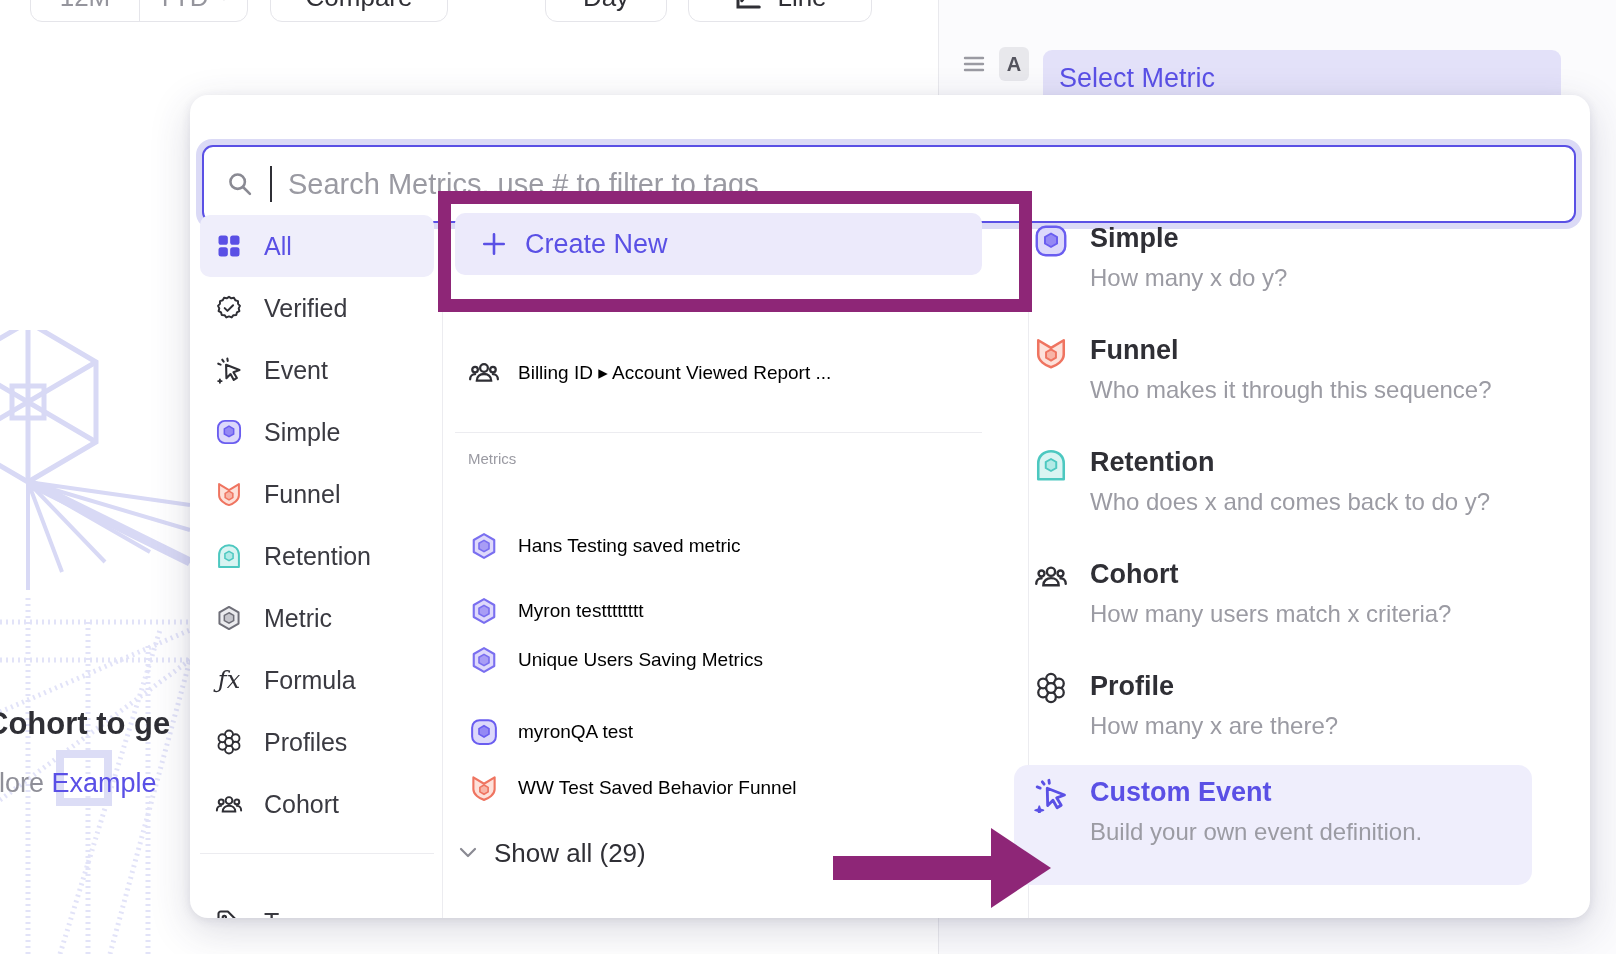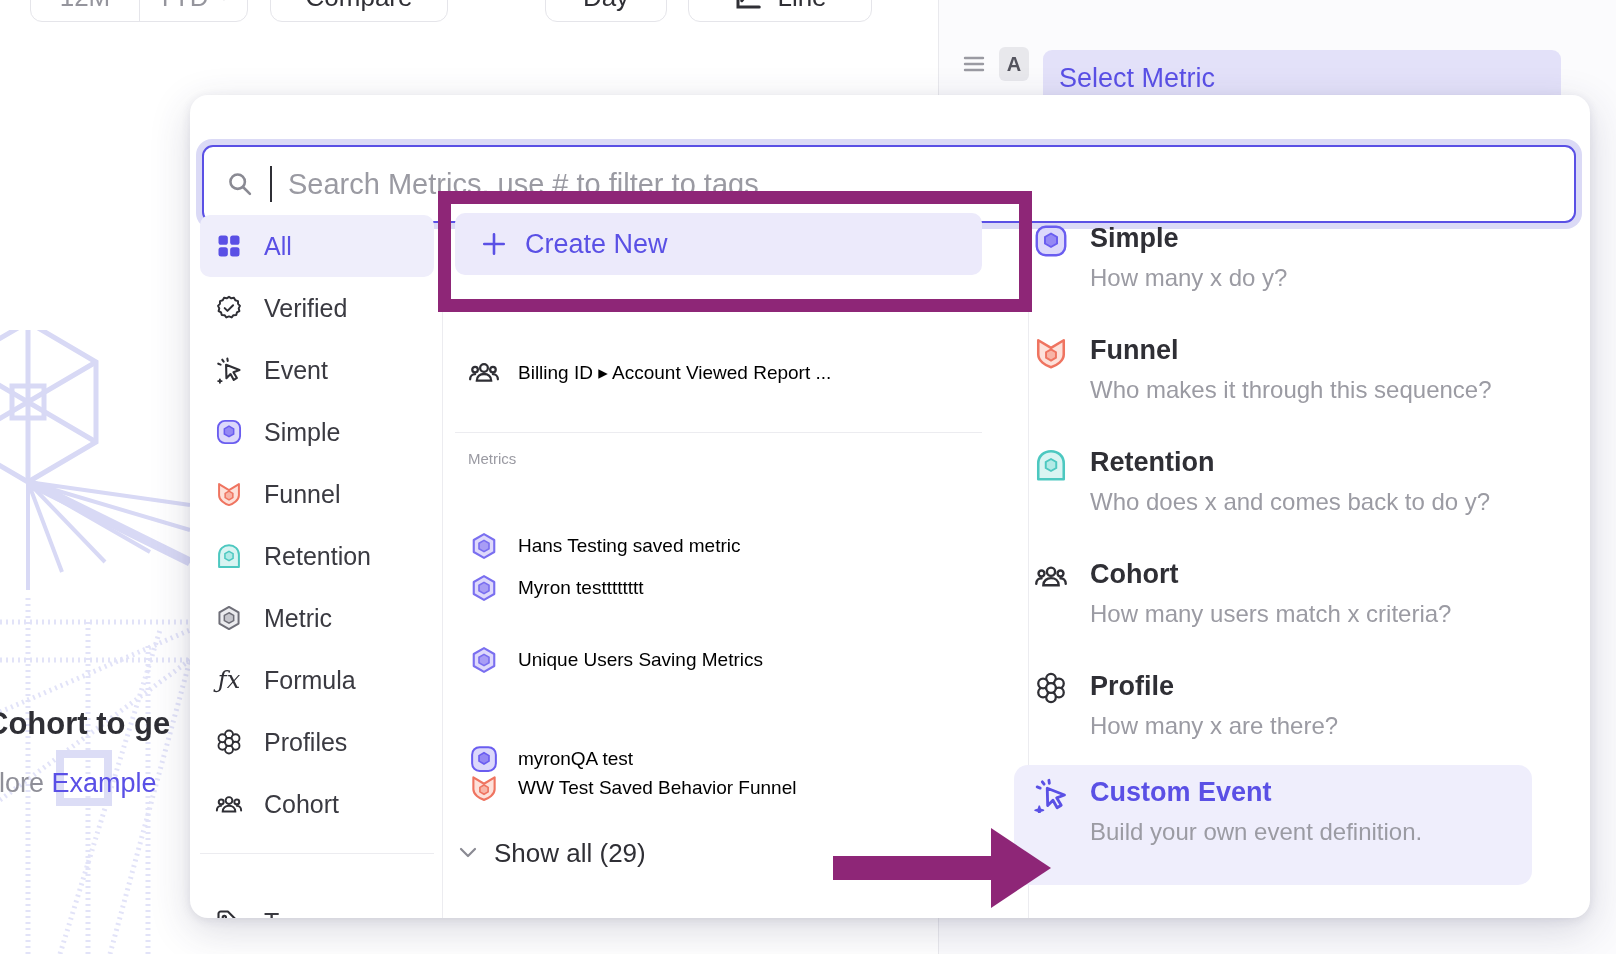--- a/index.html
+++ b/index.html
@@ -299,39 +299,39 @@
 
     <div class="mrow" style="top:421px;">
       <span class="ibx">
         <svg width="30" height="30" viewBox="0 0 24 24">
             <path d="M12 2.5 L20.2 7.2 V16.8 L12 21.5 L3.8 16.8 V7.2 Z" fill="#ded9fb" stroke="#7a6ff0" stroke-width="1.7" stroke-linejoin="round"></path>
             <path d="M12 7.5 L16 9.8 V14.2 L12 16.5 L8 14.2 V9.8 Z" fill="#a89df5" stroke="#7a6ff0" stroke-width="1.3"></path>
           </svg>
       </span>
         <span>Hans Testing saved metric</span>
     </div>
-    <div class="mrow" style="top:463px;">
+    <div class="mrow" style="top:486px;">
       <span class="ibx">
         <svg width="30" height="30" viewBox="0 0 24 24">
             <path d="M12 2.5 L20.2 7.2 V16.8 L12 21.5 L3.8 16.8 V7.2 Z" fill="#ded9fb" stroke="#7a6ff0" stroke-width="1.7" stroke-linejoin="round"></path>
             <path d="M12 7.5 L16 9.8 V14.2 L12 16.5 L8 14.2 V9.8 Z" fill="#a89df5" stroke="#7a6ff0" stroke-width="1.3"></path>
           </svg>
       </span>
         <span>Myron testttttttt</span>
     </div>
     <div class="mrow" style="top:535px;">
       <span class="ibx">
         <svg width="30" height="30" viewBox="0 0 24 24">
             <path d="M12 2.5 L20.2 7.2 V16.8 L12 21.5 L3.8 16.8 V7.2 Z" fill="#ded9fb" stroke="#7a6ff0" stroke-width="1.7" stroke-linejoin="round"></path>
             <path d="M12 7.5 L16 9.8 V14.2 L12 16.5 L8 14.2 V9.8 Z" fill="#a89df5" stroke="#7a6ff0" stroke-width="1.3"></path>
           </svg>
       </span>
         <span>Unique Users Saving Metrics</span>
     </div>
-    <div class="mrow" style="top:634px;">
+    <div class="mrow" style="top:607px;">
       <span class="ibx">
         <svg width="30" height="30" viewBox="0 0 24 24">
             <rect x="2.5" y="2.5" width="19" height="19" rx="6" fill="#dcd8fb" stroke="#6a5df0" stroke-width="1.6"></rect>
             <path d="M12 7 L16 9.3 V13.7 L12 16 L8 13.7 V9.3 Z" fill="#9488f4" stroke="#6a5df0" stroke-width="1.3"></path>
           </svg>
       </span>
         <span>myronQA test</span>
     </div>
     <div class="mrow" style="top:663px;">
       <span class="ibx">

